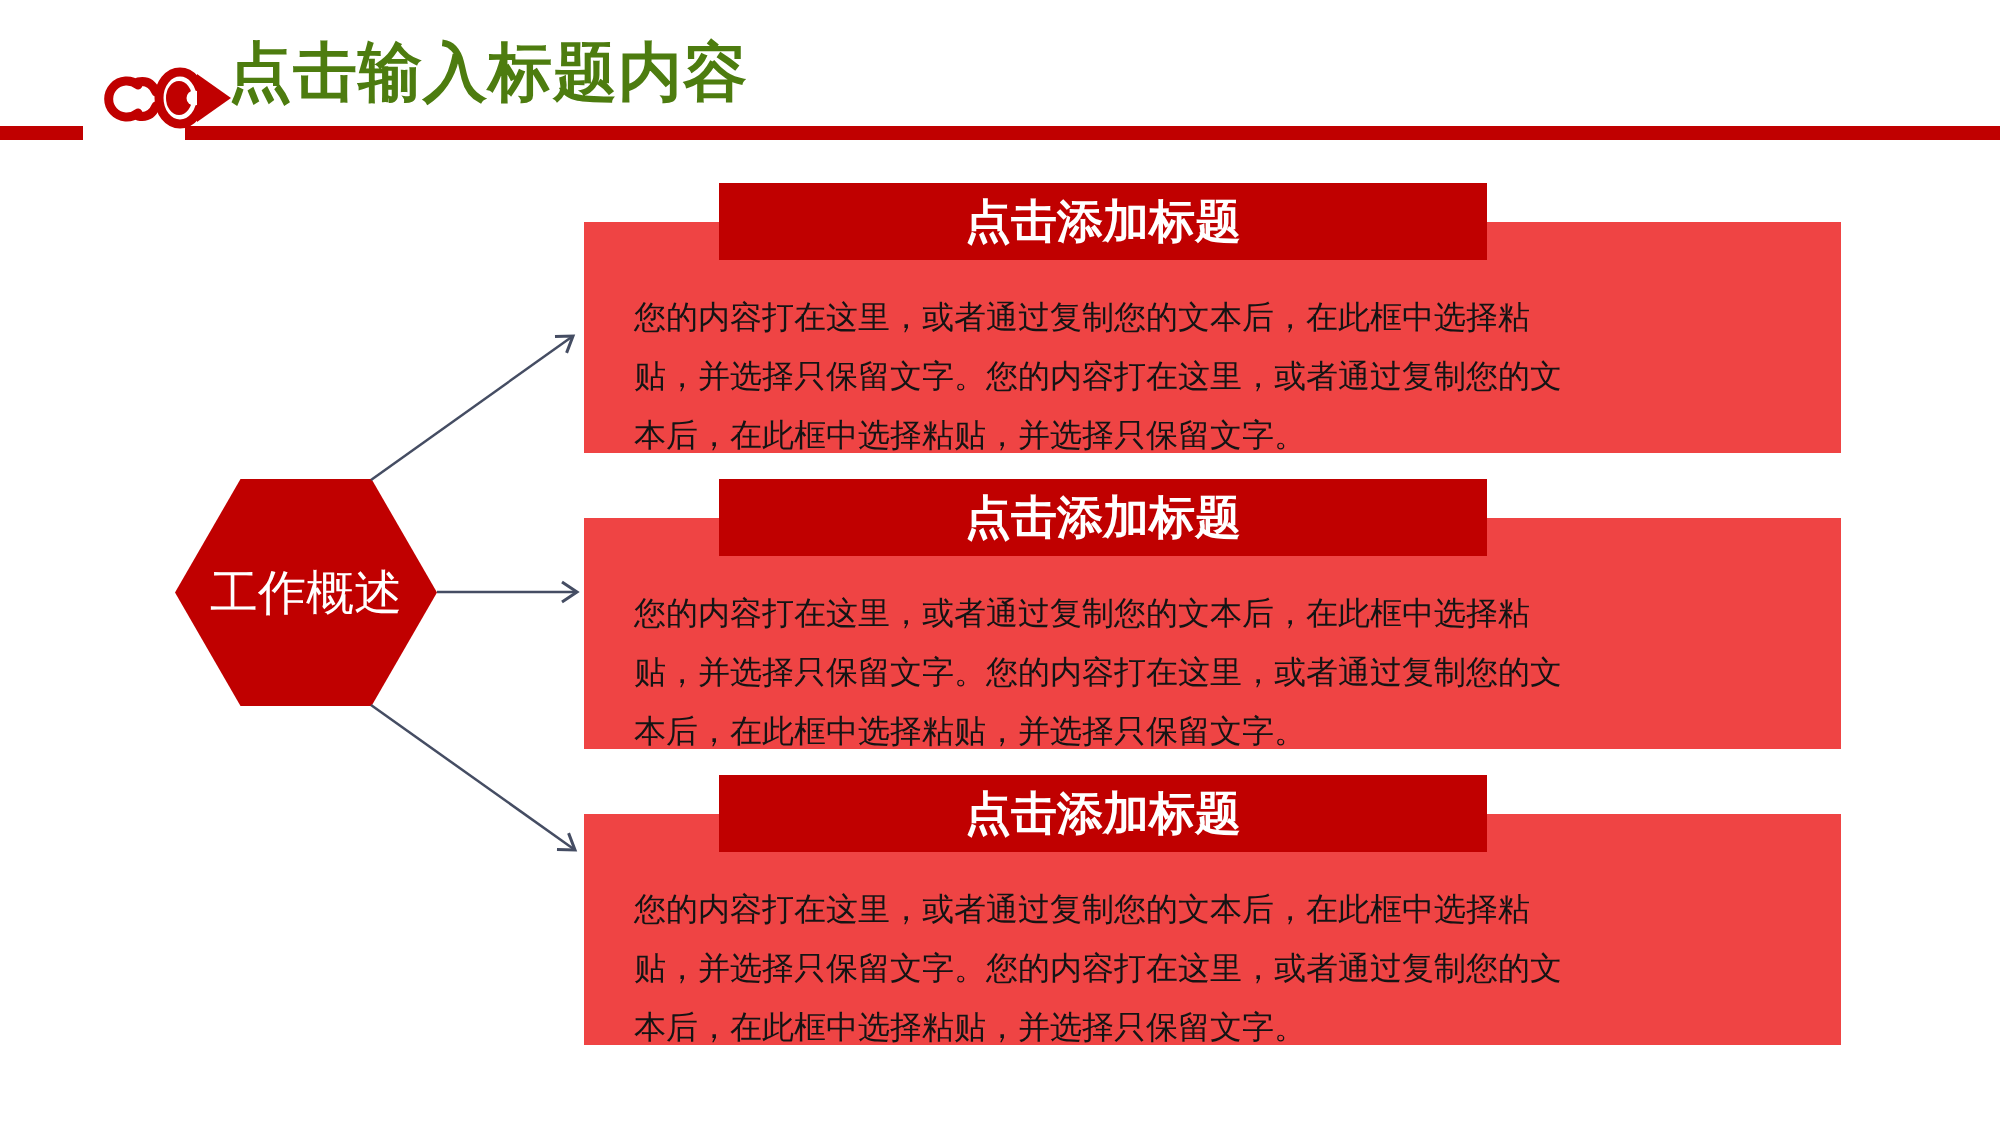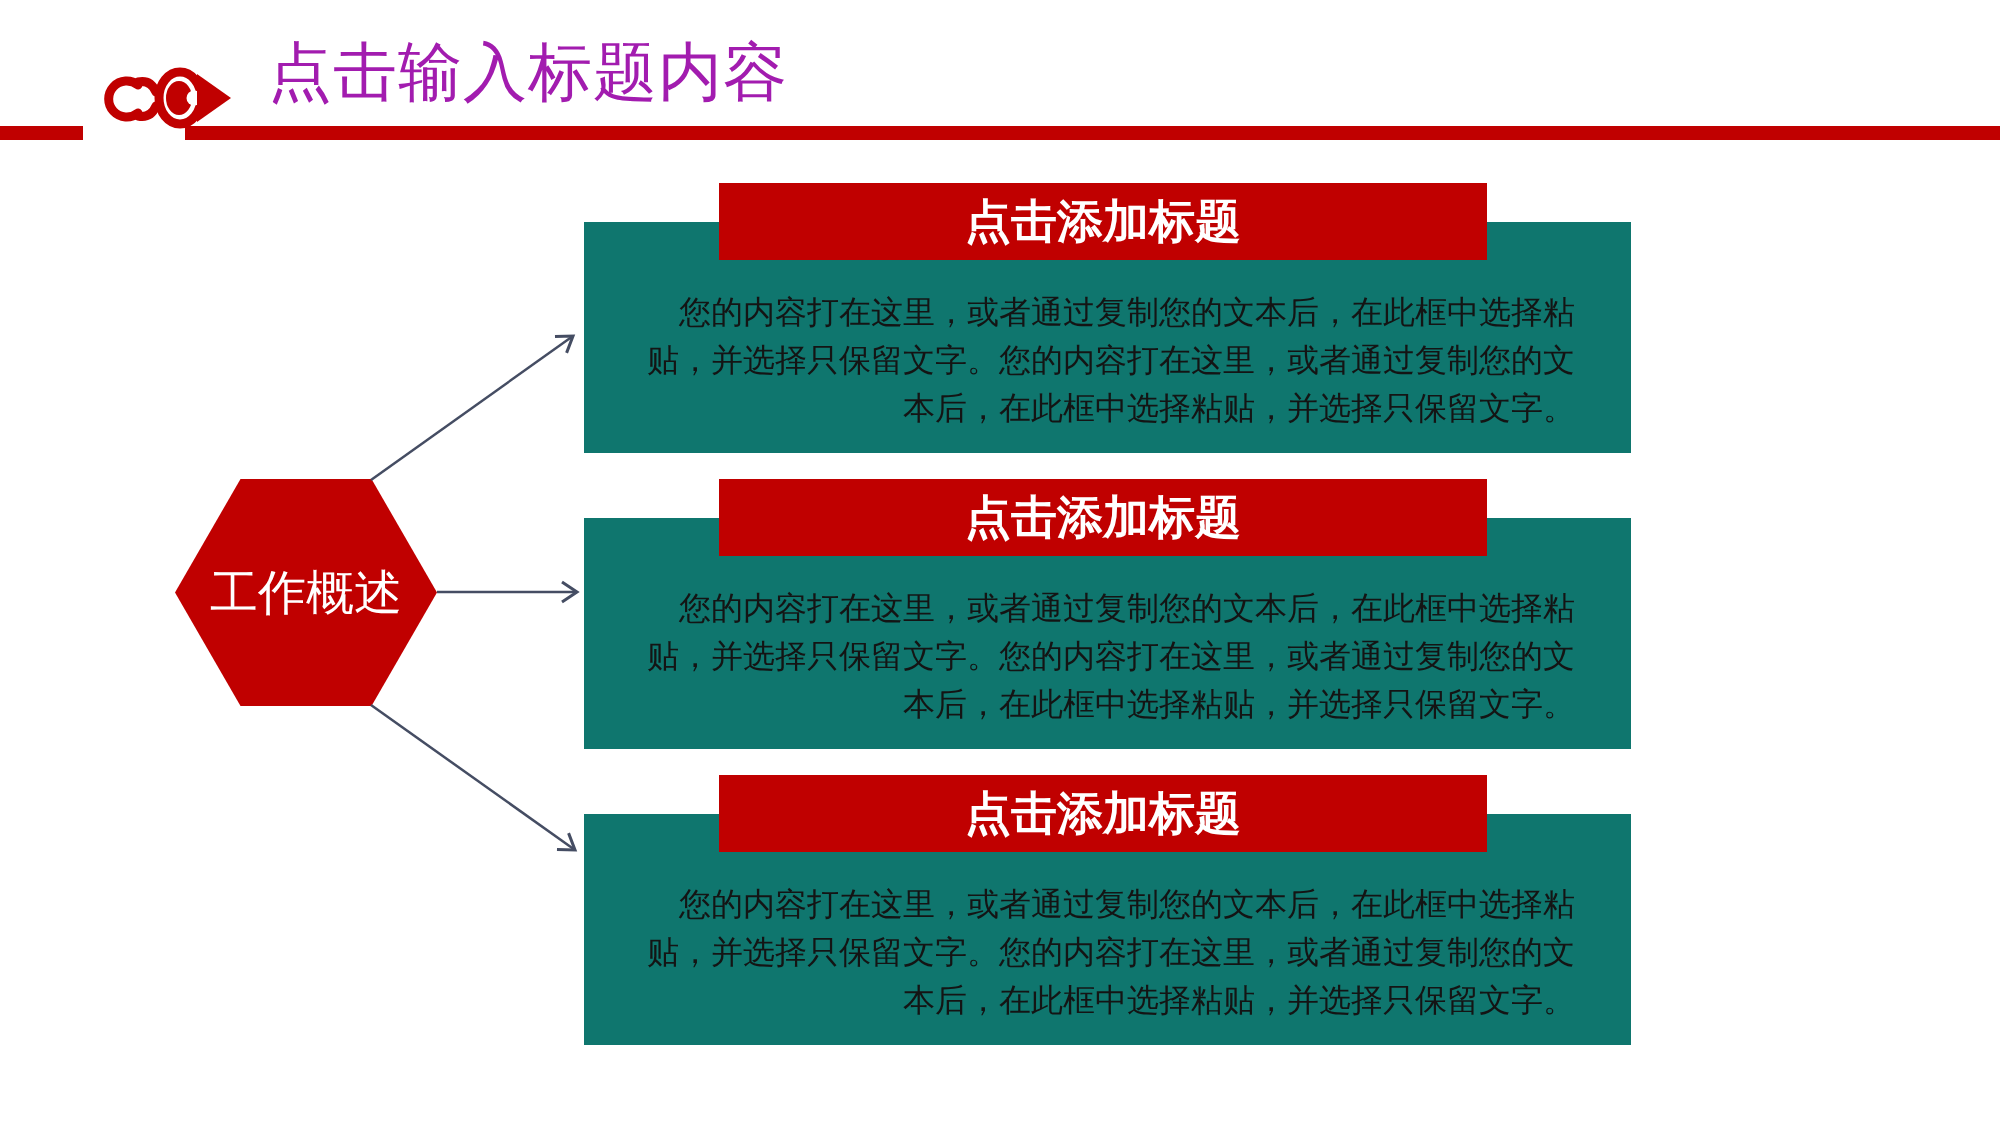--- a/index.html
+++ b/index.html
@@ -5,50 +5,50 @@
   html,body{margin:0;padding:0;}
   body{
     width:2000px;height:1125px;position:relative;background:#ffffff;
     font-family:"Liberation Sans",sans-serif;overflow:hidden;
   }
   .slide{position:absolute;left:0;top:0;width:2000px;height:1125px;}
 
   
   .page-title{
     position:absolute;left:228px;top:36px;
-    font-size:64px;font-weight:normal;color:#a21caf;
-    letter-spacing:1px;white-space:nowrap;line-height:72px;margin-left:40px;
+    font-size:64px;font-weight:bold;color:#4d7c0f;
+    letter-spacing:1px;white-space:nowrap;line-height:72px;
   }
   .rule-left{position:absolute;left:0;top:126px;width:83px;height:14px;background:#c00000;}
   .rule-main{position:absolute;left:185px;top:126px;width:1815px;height:14px;background:#c00000;}
   .pen-icon{position:absolute;left:96px;top:59px;width:140px;height:78px;}
 
   
   .hex{
     position:absolute;left:175px;top:479px;width:262px;height:227px;
     background:#c00000;
     clip-path:polygon(25% 0,75% 0,100% 50%,75% 100%,25% 100%,0 50%);
     display:flex;flex-direction:row;align-items:center;justify-content:center;
     color:#ffffff;font-size:48px;line-height:72px;font-weight:normal;text-align:center;
   }
 
   
   .connectors{position:absolute;left:0;top:0;width:2000px;height:1125px;pointer-events:none;}
 
   
-  .cbox{position:absolute;left:584px;width:1047px;height:231px;background:#0f766e;}
+  .cbox{position:absolute;left:584px;width:1231px;height:231px;background:#ef4444;padding-left:26px;}
   .cbox.b1{top:222px}.cbox.b2{top:518px}.cbox.b3{top:814px}
   .cbox-header{
     position:absolute;left:135px;top:-39px;width:768px;height:77px;background:#c00000;
     color:#ffffff;font-size:46px;font-weight:bold;
     display:flex;align-items:center;justify-content:center;white-space:nowrap;
   }
   .cbox-body{
     position:absolute;left:50px;top:66px;width:941px;
-    font-size:32px;line-height:48px;color:#141414;text-align:right;
+    font-size:32px;line-height:59px;color:#141414;text-align:left;
   }
 </style>
 </head>
 <body>
 
 <div class="slide">
 
   <div class="page-title">点击输入标题内容</div>
   <div class="rule-left"></div>
   <div class="rule-main"></div>

